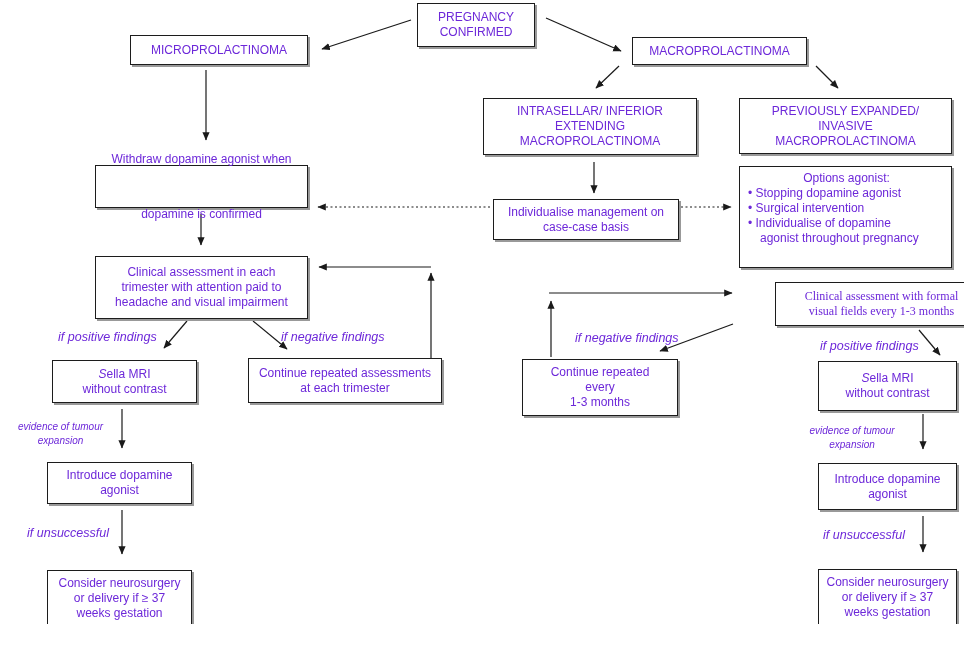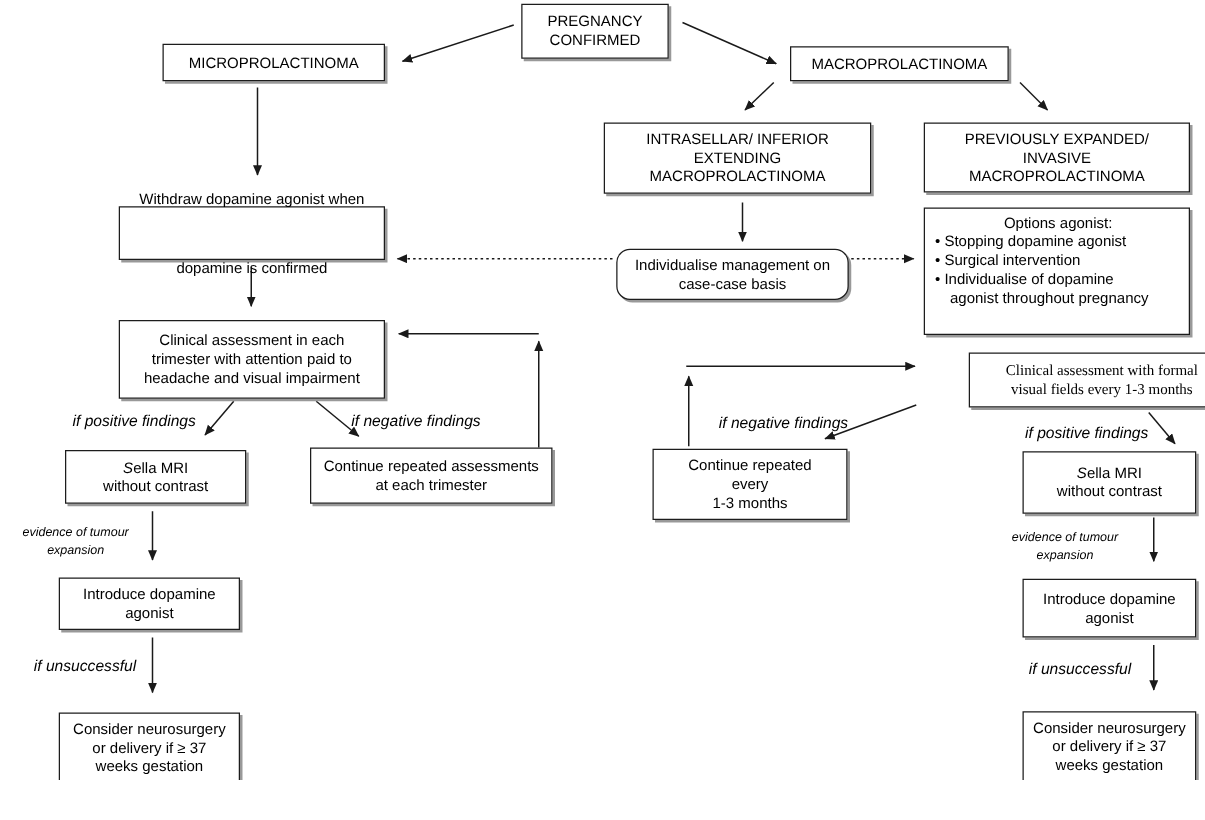--- a/index.html
+++ b/index.html
@@ -1,18 +1,18 @@
 <!DOCTYPE html>
 <html><head>
 <meta charset="utf-8">
 <style>
   html,body{margin:0;padding:0;background:#fff;}
   .stage{
     position:relative;width:964px;height:624px;background:#ffffff;
-    font-family:"Liberation Sans", sans-serif;color:#000000;overflow:hidden;
+    font-family:"Liberation Sans", sans-serif;color:#6d28d9;overflow:hidden;
   }
   .arrows{position:absolute;left:0;top:0;z-index:1;}
   .box{
     position:absolute;z-index:2;box-sizing:border-box;background:#fff;
     border:1.5px solid #1c1c1c;box-shadow:2px 2px 0 #999;
     display:flex;flex-direction:column;align-items:center;justify-content:center;
     text-align:center;font-size:12px;line-height:15px;
   }
   .box.topalign{justify-content:flex-start;padding-top:5px;}
   .box .ln{white-space:nowrap;}
@@ -87,21 +87,21 @@
     <div class="ln">PREVIOUSLY EXPANDED/</div>
     <div class="ln">INVASIVE</div>
     <div class="ln">MACROPROLACTINOMA</div>
   </div>
 
   <div class="box" style="left:95px;top:165px;width:213px;height:43px;gap:40px;">
     <div class="ln">Withdraw dopamine agonist when</div>
     <div class="ln">dopamine is confirmed</div>
   </div>
 
-  <div class="box" style="left:493px;top:199px;width:186px;height:41px;border-radius:11px;">
+  <div class="box" style="left:493px;top:199px;width:186px;height:41px;">
     <div class="ln">Individualise management on</div>
     <div class="ln">case-case basis</div>
   </div>
 
   <div class="box opt" style="left:739px;top:166px;width:213px;height:102px;">
     <div class="t">Options agonist:</div>
     <div class="li">•  Stopping dopamine agonist</div>
     <div class="li">•  Surgical intervention</div>
     <div class="li">•  Individualise of dopamine</div>
     <div class="cont">agonist throughout pregnancy</div>

